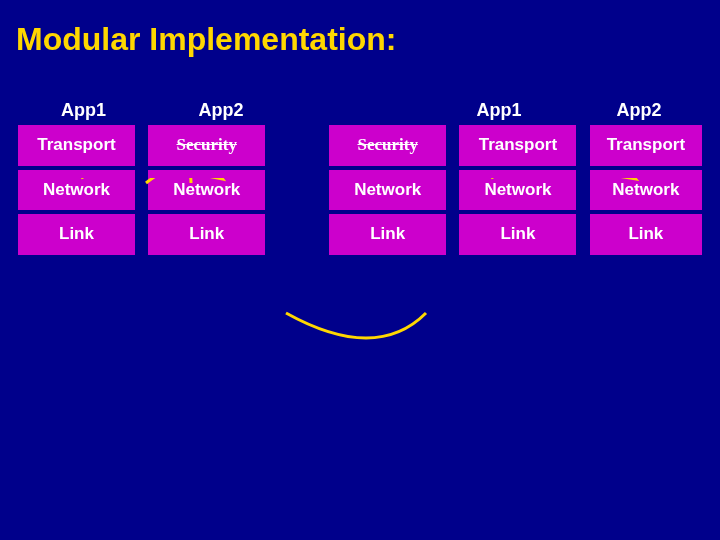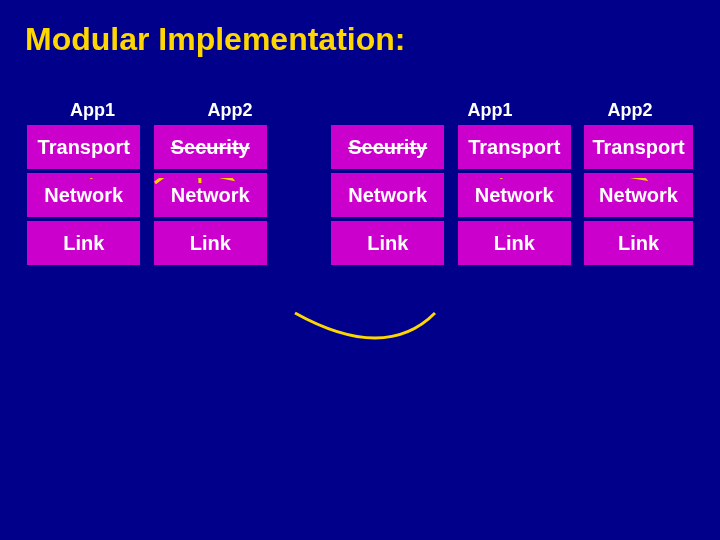--- a/index.html
+++ b/index.html
@@ -10,51 +10,52 @@
       background-color: #00008B;
       font-family: Arial, sans-serif;
       overflow: hidden;
       position: relative;
     }
 
     .slide {
       width: 720px;
       height: 540px;
       background-color: #00008B;
-      padding: 20px 25px;
+      padding: 20px 16px;
       position: relative;
     }
 
     .title {
       color: #FFD700;
       font-size: 32px;
       font-weight: bold;
       line-height: 1.2;
       margin-bottom: 30px;
     }
 
     .stack-cell {
       border: 2px solid #00008B;
       padding: 10px 6px;
       text-align: center;
-      font-size: 20px;
+      font-size: 17px;
       font-weight: bold;
       color: white;
       line-height: 1.2;
     }
 
     .cell-magenta {
       background-color: #CC00CC;
     }
 
     
     .cell-security {
       background-color: #CC00CC;
       text-decoration: line-through;
       text-decoration-color: white;
+      font-family: Liberation Serif, serif;
     }
 
     
     .connectors-svg {
       position: absolute;
       top: 90px;
       left: 0;
       width: 720px;
       height: 400px;
       pointer-events: none;

